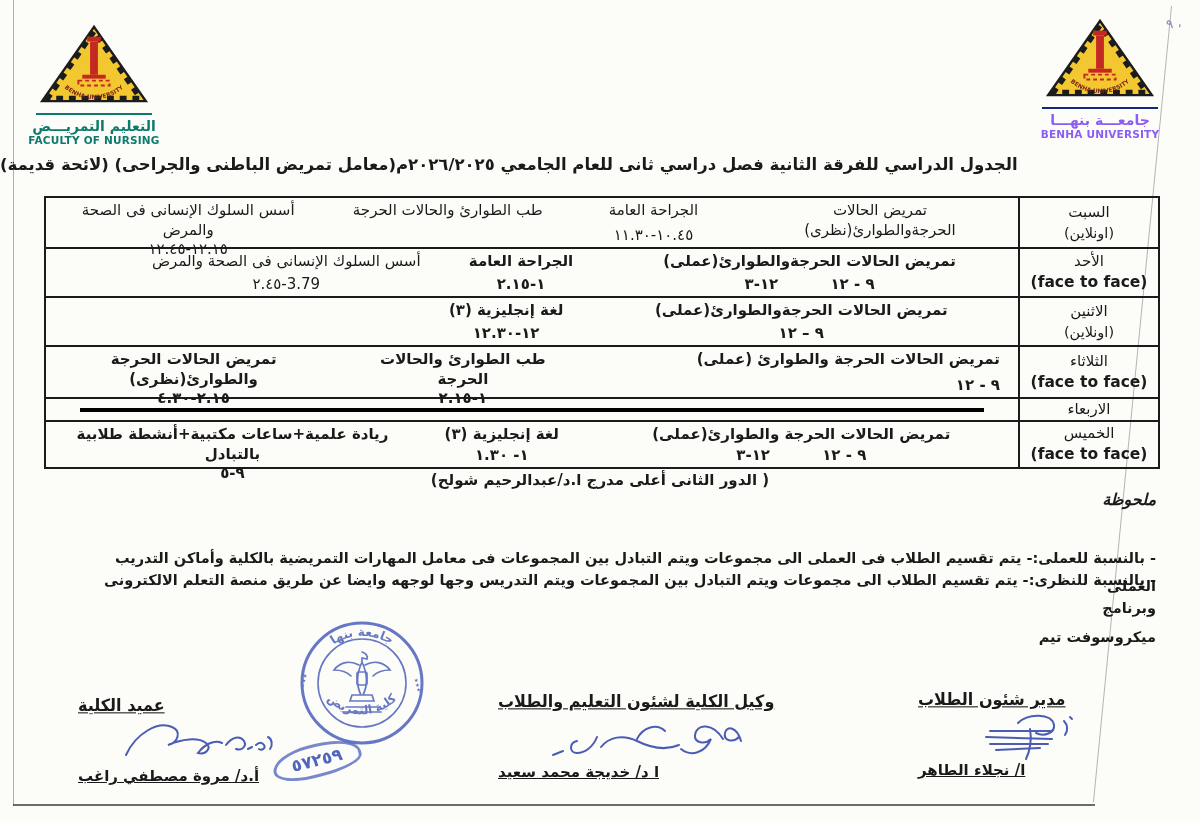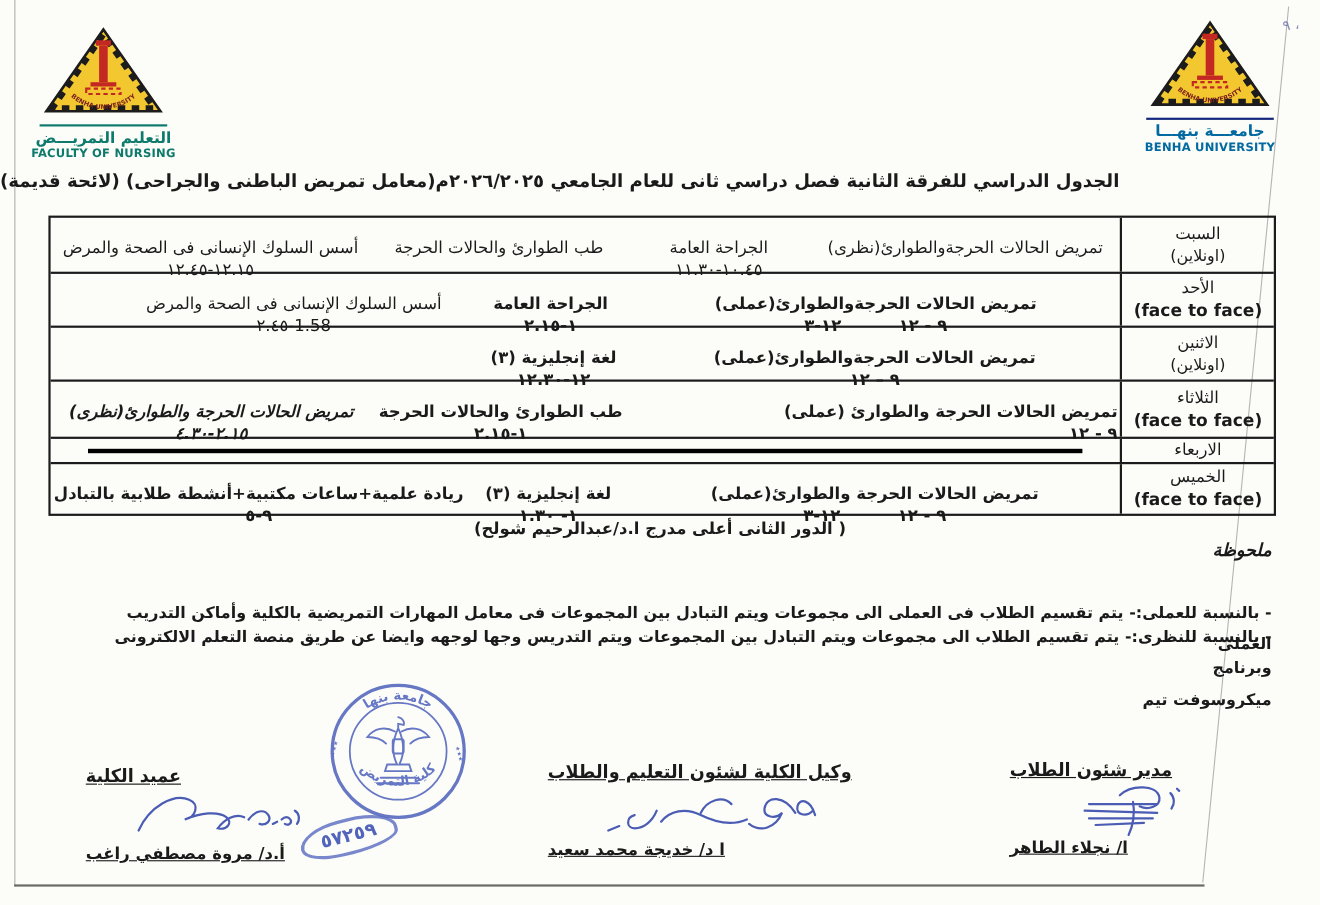--- a/index.html
+++ b/index.html
@@ -15,37 +15,37 @@
 
   
   .logo{position:absolute;text-align:center;}
   .logo-left{left:26px;top:22px;width:136px;}
   .logo-right{left:1032px;top:16px;width:136px;}
   .logo .rule{height:2px;margin:3px 10px 3px;}
   .logo .ar{font-size:14px;font-weight:bold;direction:rtl;}
   .logo .en{font-size:10.5px;font-weight:bold;letter-spacing:.2px;}
   .logo-left .ar,.logo-left .en{color:#0d7a6c;}
   .logo-left .rule{background:#0d7a6c;}
-  .logo-right .ar,.logo-right .en{color:#0369a1;}
+  .logo-right .ar,.logo-right .en{color:#8b5cf6;}
   .logo-right .rule{background:#15277d;}
 
   .doc-title{position:absolute;left:0;right:0;top:155px;text-align:left;direction:rtl;
              font-size:16.5px;font-weight:bold;}
 
   
   .table{position:absolute;left:44px;top:196px;width:1112px;border:2px solid #1b1b1b;direction:rtl;background:transparent;}
   .row{display:flex;border-top:2px solid #1b1b1b;}
   .row:first-child{border-top:none;}
   .day{width:138px;border-left:2px solid #1b1b1b;display:flex;flex-direction:column;align-items:center;
        justify-content:center;font-size:15px;line-height:1.4;text-align:center;direction:rtl;}
   .mode{font-size:14.5px;}
   .mode-bold{font-weight:bold;font-size:15.5px;}
   .content{flex:1;display:flex;direction:rtl;align-items:stretch;}
   .subject{display:flex;flex-direction:column;justify-content:space-between;text-align:center;
-           font-size:15px;line-height:1.3;padding:3px 2px 2px;direction:rtl;margin-top:15px;}
+           font-size:15px;line-height:1.3;padding:3px 18px 2px;direction:rtl;}
   .row.bold .subject{font-weight:bold;}
   .row.bold .subject.regular{font-weight:normal;}
   .time{white-space:pre-wrap;}
   .no-class-line{align-self:center;margin:0 auto;width:93%;border-top:4px solid #000;height:0;}
 
   .footnote{position:absolute;left:0;right:0;top:471px;text-align:center;direction:rtl;
             font-weight:bold;font-size:15px;}
 
   .note-head{position:absolute;right:44px;top:490px;direction:rtl;font-weight:bold;font-style:italic;font-size:16px;}
   .note{position:absolute;right:44px;width:1064px;direction:rtl;text-align:right;font-weight:bold;
@@ -144,21 +144,21 @@
           <div class="subject" style="width: 46%;">
             <div class="sname">تمريض الحالات الحرجةوالطوارئ(عملى)</div>
             <div class="time">٩ - ١٢          ١٢-٣</div>
           </div>
           <div class="subject" style="width: 15%;">
             <div class="sname">الجراحة العامة</div>
             <div class="time">١-٢.١٥</div>
           </div>
           <div class="subject regular" style="width: 33%;">
             <div class="sname">أسس السلوك الإنسانى فى الصحة والمرض</div>
-            <div class="time">1.58-٢.٤٥</div>
+            <div class="time">3.79-٢.٤٥</div>
           </div>
           <div class="subject" style="width: 6%;"></div>
         </div>
       </div>
       <div class="row bold" style="height: 47px;">
         <div class="day">
           <div class="day-name">الاثنين</div>
           <div class="mode">(اونلاين)</div>
         </div>
         <div class="content">
@@ -180,21 +180,21 @@
         </div>
         <div class="content">
           <div class="subject" style="width: 46%; text-align: right;">
             <div class="sname">تمريض الحالات الحرجة والطوارئ (عملى)</div>
             <div class="time">٩ - ١٢</div>
           </div>
           <div class="subject" style="width: 24%;">
             <div class="sname">طب الطوارئ والحالات الحرجة</div>
             <div class="time">١-٢.١٥</div>
           </div>
-          <div class="subject" style="width: 30%; font-style: italic;">
+          <div class="subject" style="width: 30%;">
             <div class="sname">تمريض الحالات الحرجة والطوارئ(نظرى)</div>
             <div class="time">٢.١٥-٤.٣٠</div>
           </div>
         </div>
       </div>
       <div class="row" style="height: 21px;">
         <div class="day">
           <div class="day-name">الاربعاء</div>
         </div>
         <div class="content">

